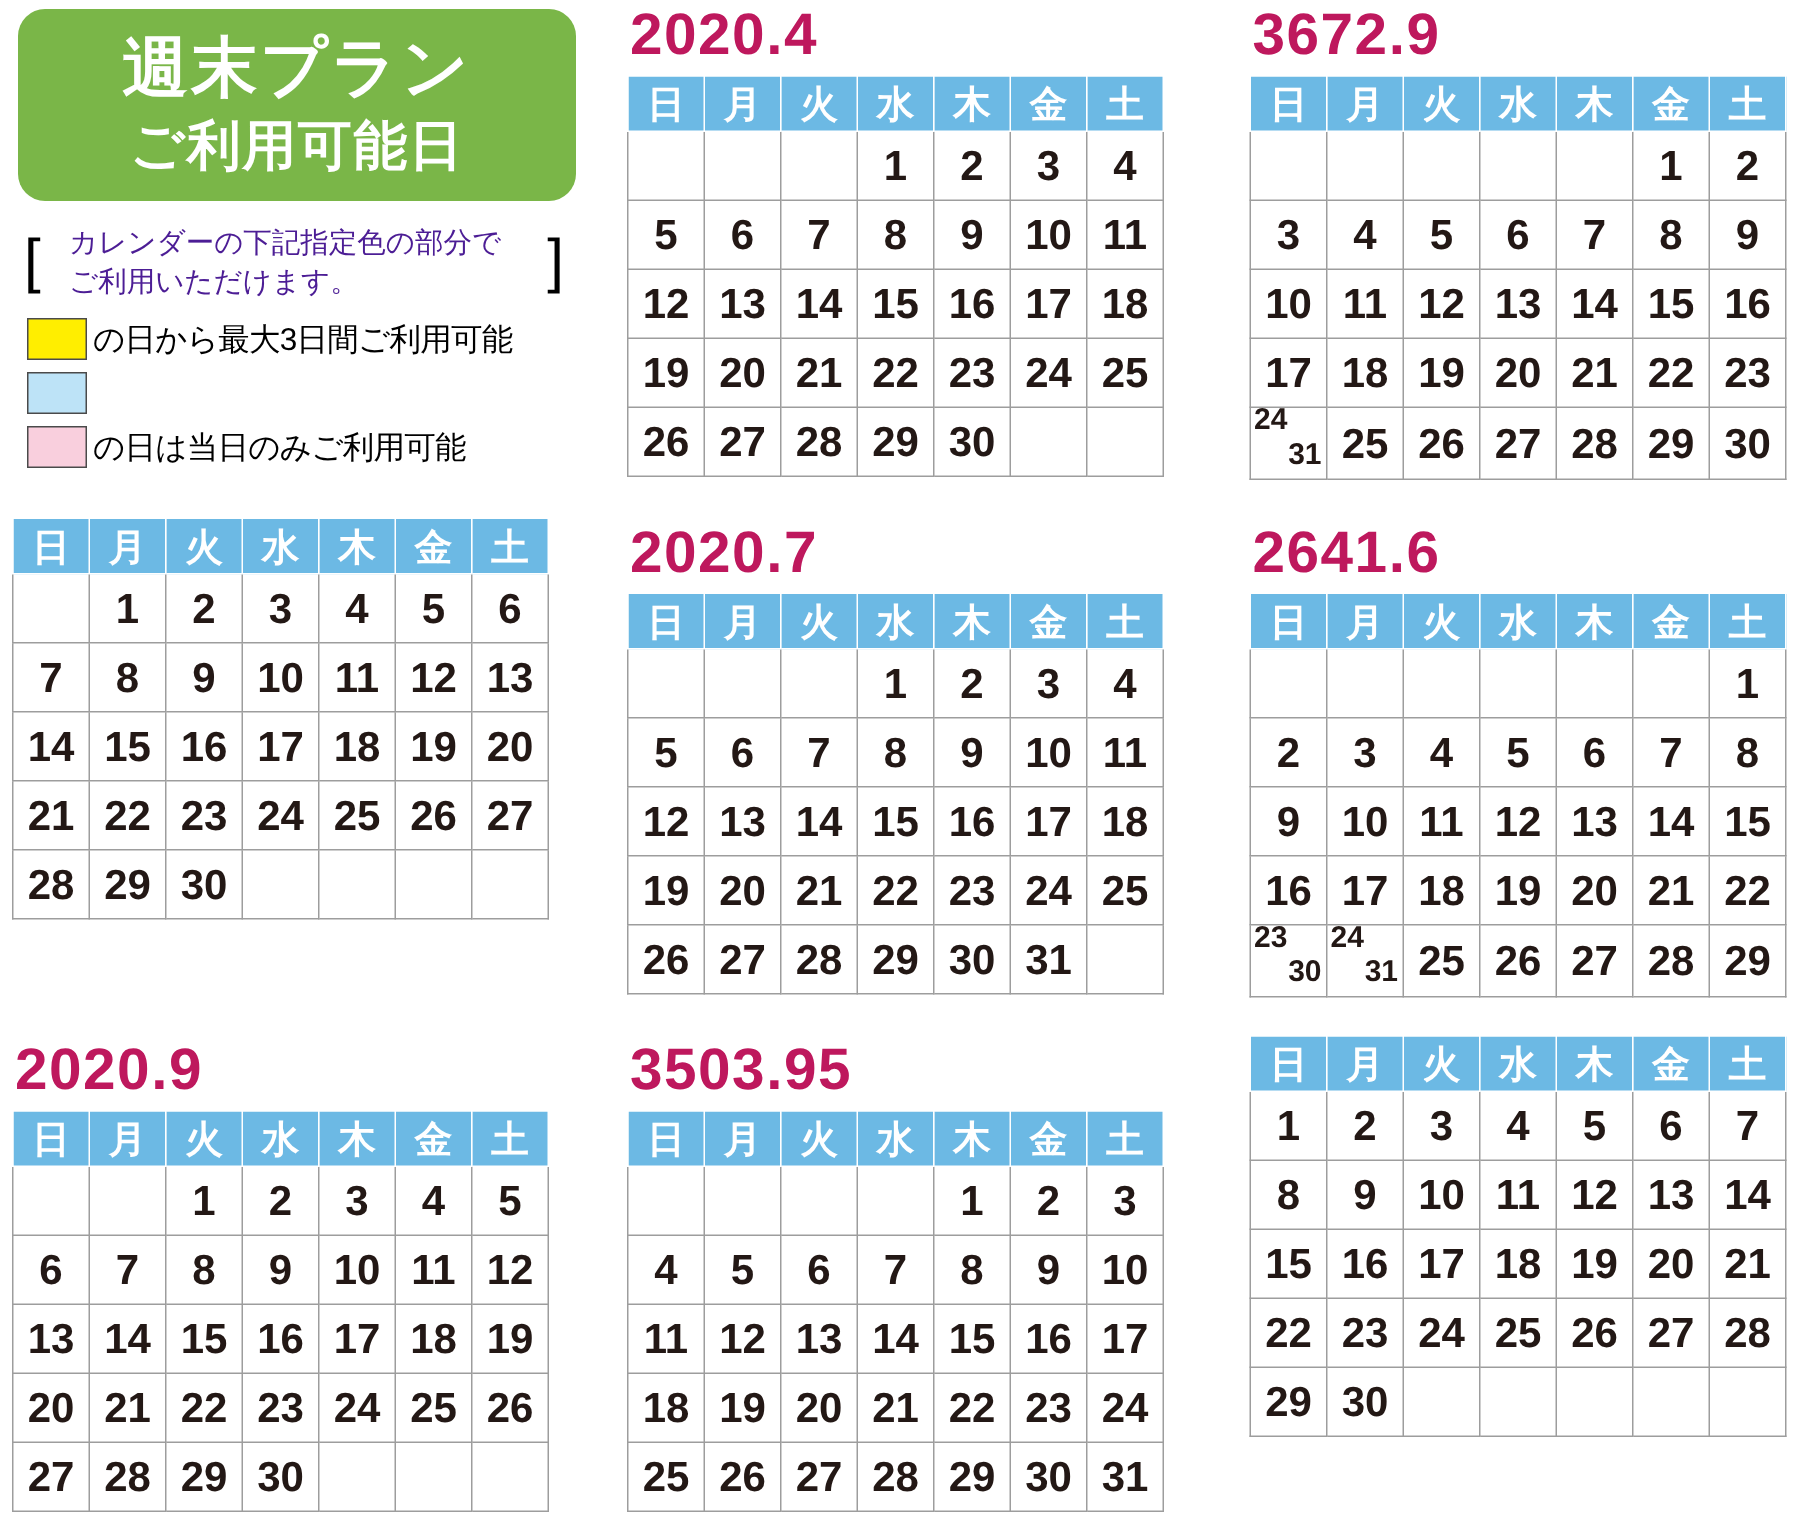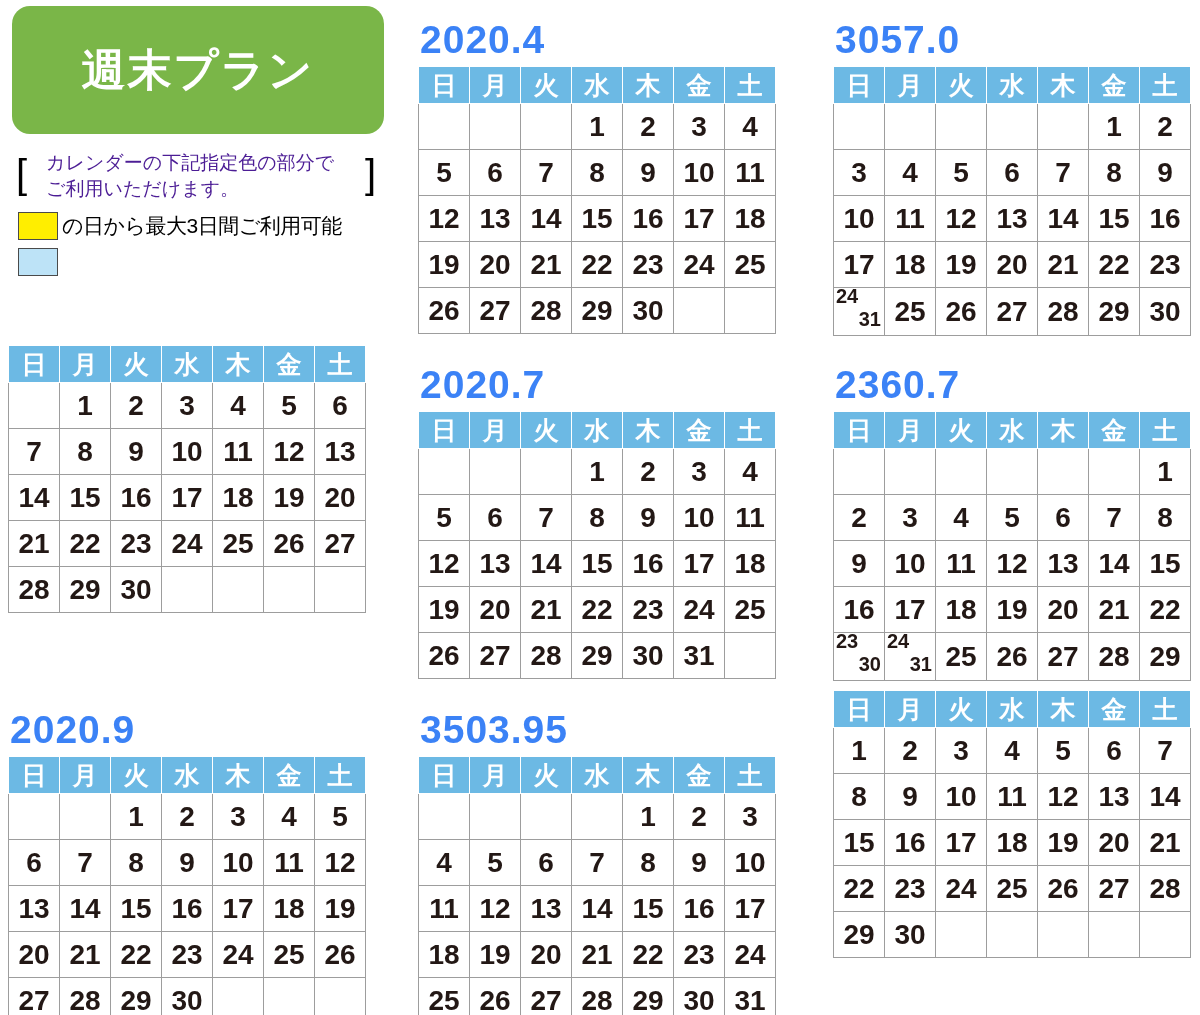--- a/index.html
+++ b/index.html
@@ -46,22 +46,22 @@
   .legendRow{display:flex;align-items:flex-start;margin:8px 0 0 10px;}
   .swatch{width:38px;height:26px;border:1.5px solid #4a4a4a;margin-right:4px;flex:none;}
   .sw-yellow{background:#ffee00;}
   .sw-blue{background:#bde3f7;}
   .sw-pink{background:#f9cfdd;}
   .legendRow .lt{font-size:21px;color:#000;letter-spacing:-0.5px;}
 
   
   .cal{padding-left:8px;}
   .calTitle{
-    color:#3b82f6;font-size:39px;font-weight:bold;letter-spacing:1px;
-    line-height:1;margin:20px 0 7px 2px;
+    color:#be185d;font-size:39px;font-weight:bold;letter-spacing:1px;
+    line-height:1;margin:4px 0 7px 2px;
   }
   table.calTable{border-collapse:collapse;table-layout:fixed;}
   table.calTable td,table.calTable th{
     width:50px;height:45px;
     border:1.5px solid #9d9d9d;
     text-align:center;vertical-align:middle;
     font-size:28px;font-weight:bold;padding:0;
     color:#231815;
     background:#ffffff;
   }
@@ -85,32 +85,37 @@
 </head>
 <body>
 
 <div class="page">
   <div class="grid">
 
     <div class="cell">
       <div class="legend">
         <div class="badge">
           <div class="l1">週末プラン</div>
+          <div class="l2">ご利用可能日</div>
         </div>
         <div class="noteWrap">
           <span class="br left">[</span>
           <span class="txt">カレンダーの下記指定色の部分でご利用いただけます。</span>
           <span class="br right">]</span>
         </div>
         <div class="legendRow">
           <span class="swatch sw-yellow"></span>
           <span class="lt">の日から最大3日間ご利用可能</span>
         </div>
         <div class="legendRow">
           <span class="swatch sw-blue"></span>
+        </div>
+        <div class="legendRow">
+          <span class="swatch sw-pink"></span>
+          <span class="lt">の日は当日のみご利用可能</span>
         </div>
       </div>
     </div>
 
     <div class="cell">
         <div class="cal">
           <div class="calTitle">2020.4</div>
           <table class="calTable">
             <thead>
               <tr>
@@ -168,21 +173,21 @@
                 <td class="p">30</td>
                 <td class="empty"></td>
                 <td class="sat empty"></td>
               </tr>
             </tbody>
           </table>
         </div>
       </div>
     <div class="cell">
         <div class="cal">
-          <div class="calTitle">3057.0</div>
+          <div class="calTitle">3672.9</div>
           <table class="calTable">
             <thead>
               <tr>
                 <th class="sunHead">日</th>
                 <th>月</th>
                 <th>火</th>
                 <th>水</th>
                 <th>木</th>
                 <th>金</th>
                 <th class="satHead">土</th>
@@ -362,21 +367,21 @@
                 <td class="">30</td>
                 <td class="y">31</td>
                 <td class="sat empty"></td>
               </tr>
             </tbody>
           </table>
         </div>
       </div>
     <div class="cell">
         <div class="cal">
-          <div class="calTitle">2360.7</div>
+          <div class="calTitle">2641.6</div>
           <table class="calTable">
             <thead>
               <tr>
                 <th class="sunHead">日</th>
                 <th>月</th>
                 <th>火</th>
                 <th>水</th>
                 <th>木</th>
                 <th>金</th>
                 <th class="satHead">土</th>

